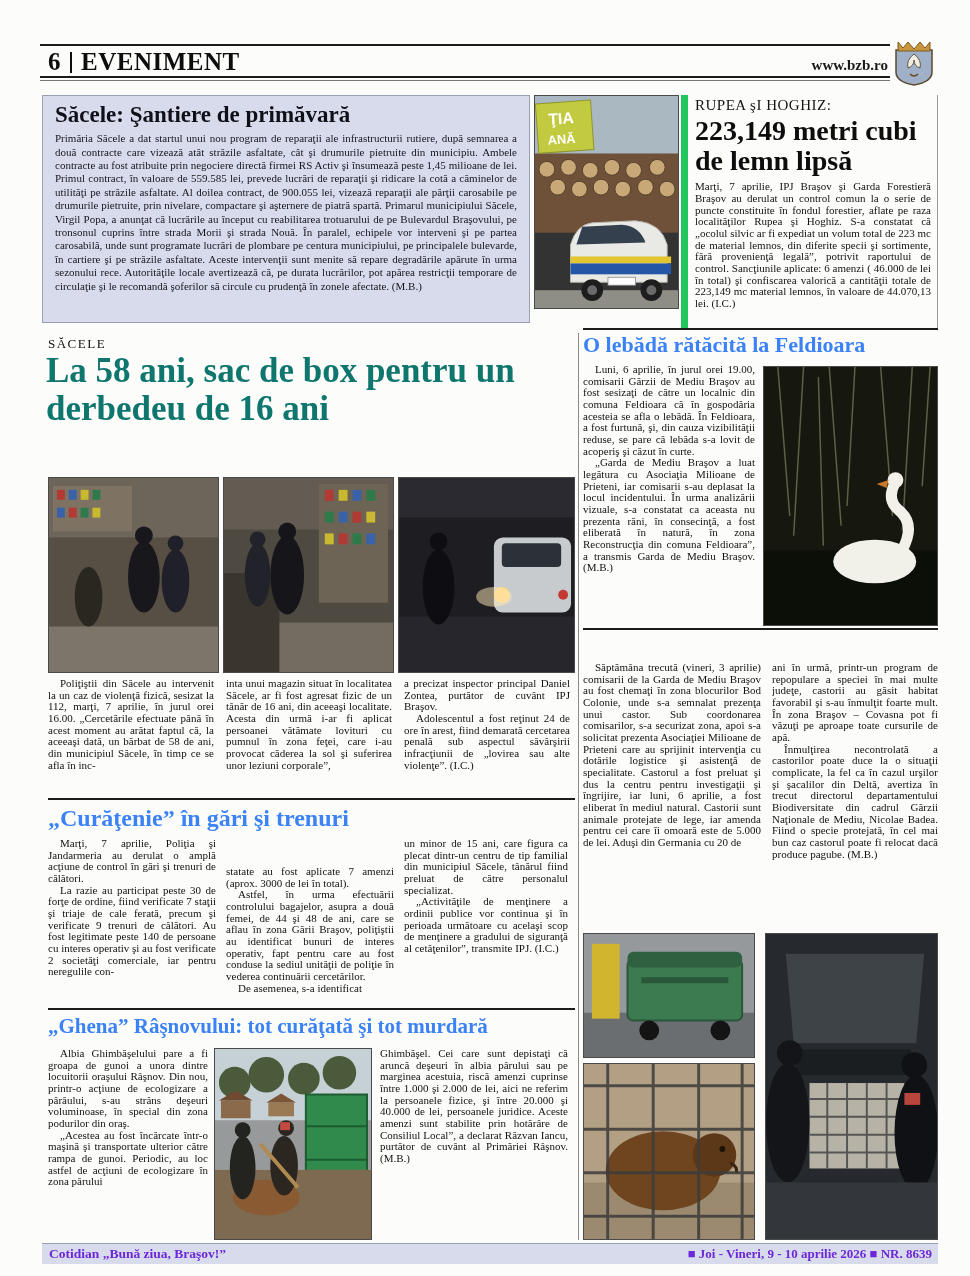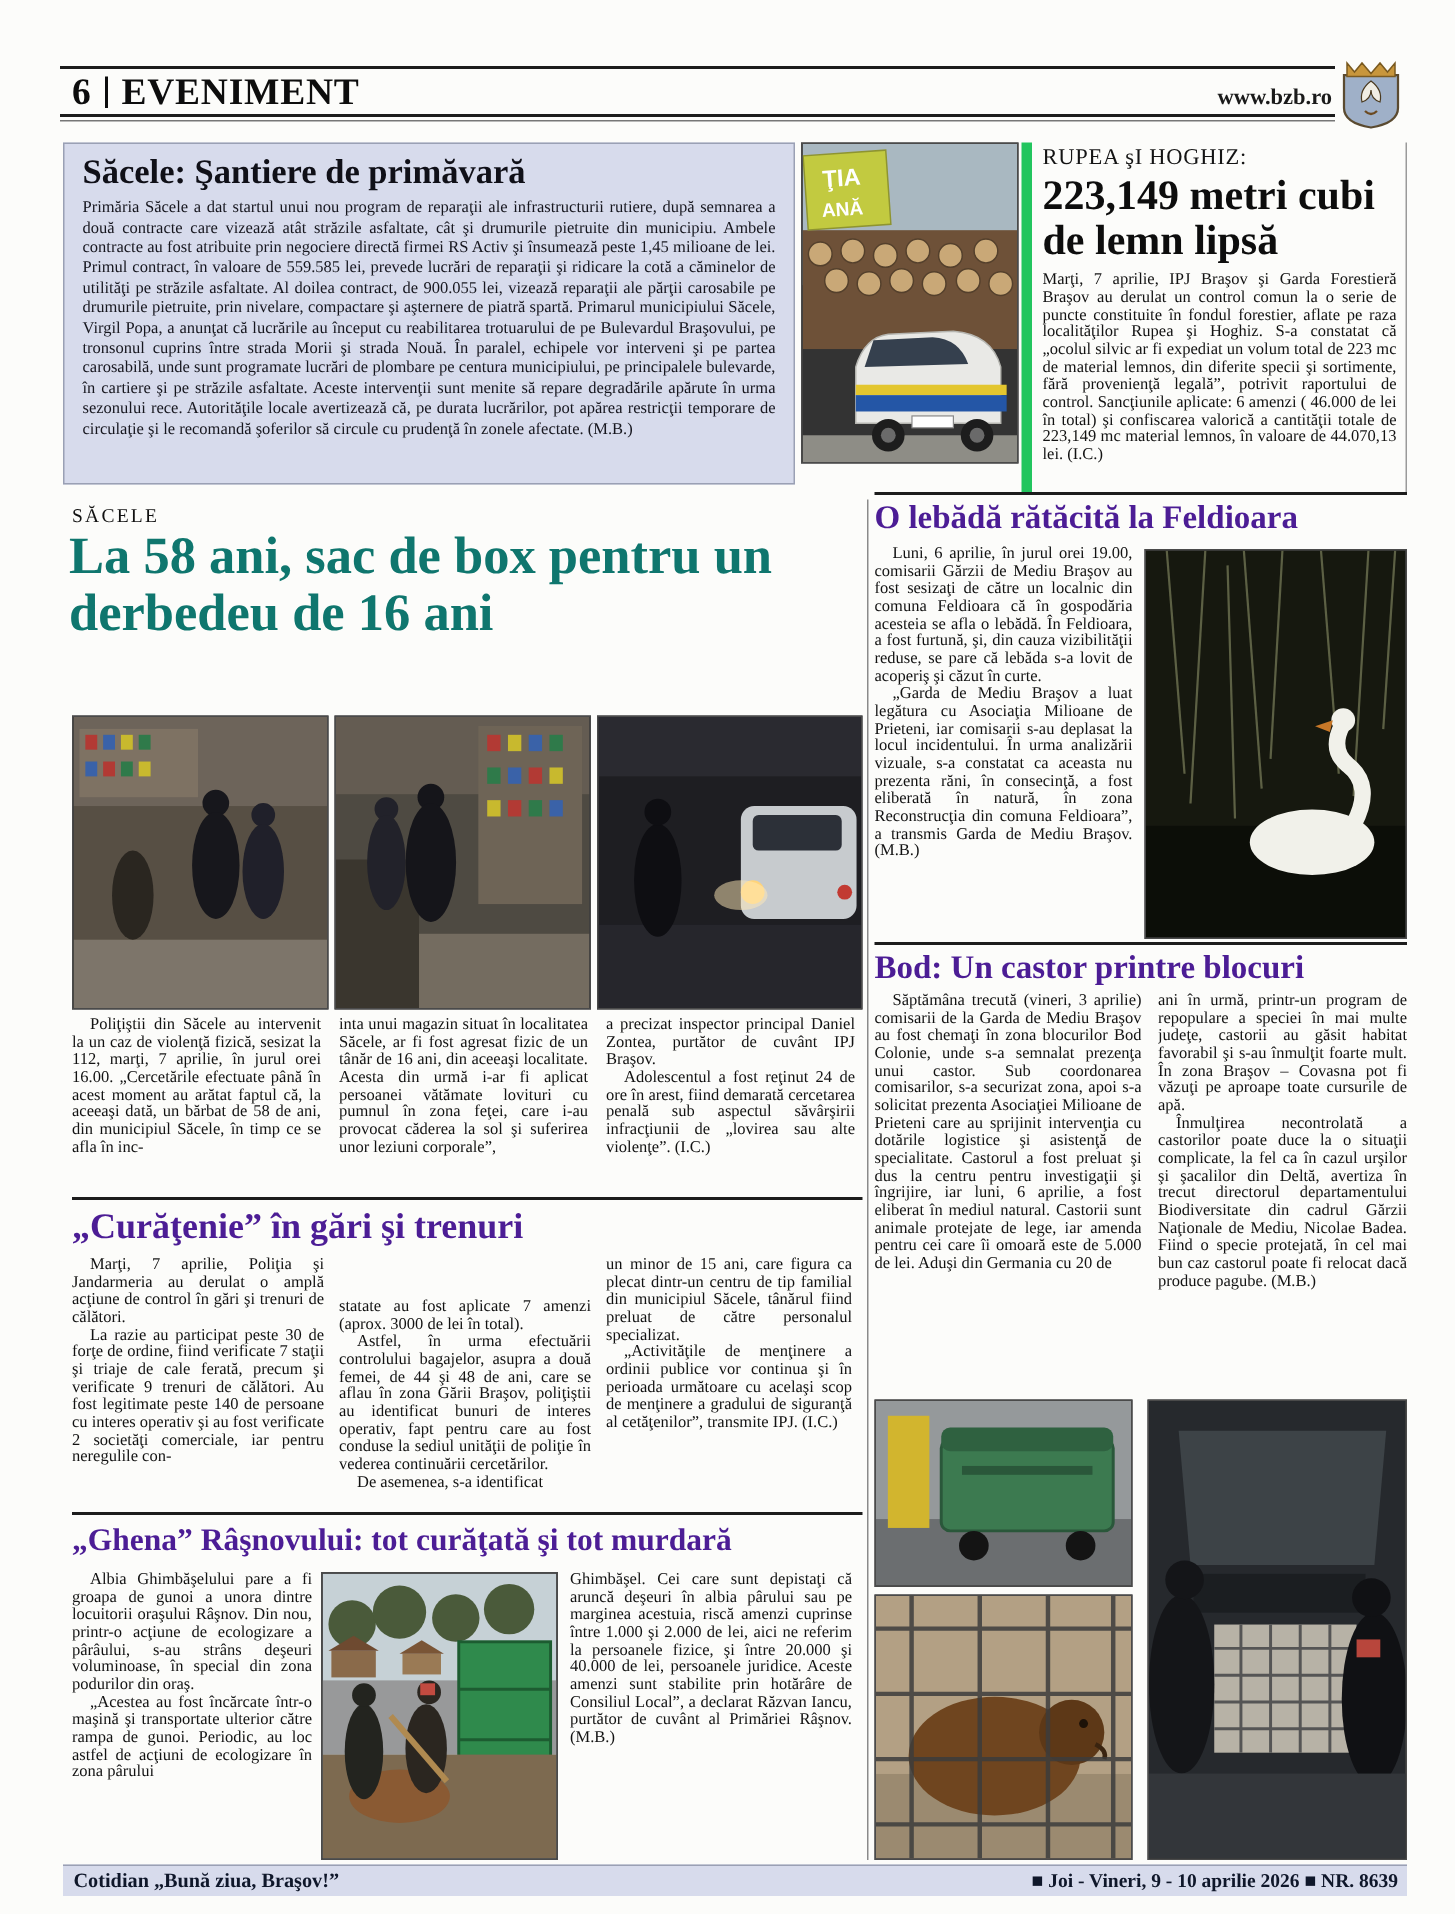--- a/index.html
+++ b/index.html
@@ -13,32 +13,32 @@
   .hdr-pipe{display:inline-block;width:2px;height:21px;background:#0d0d0d;margin:0 9px;vertical-align:-3px;}
   .hdr-site{font-size:15px;font-weight:bold;color:#1a1a1a;}
   
   .bluebox{background:#d7dbec;border:1px solid #9aa0b4;box-sizing:border-box;padding:7px 12px 6px 12px;overflow:hidden;}
   .bluebox h2{margin:0 0 5px 0;font-size:23px;line-height:1.05;color:#101018;}
   .bluebox .bxbody{font-size:11px;line-height:1.22;text-align:justify;color:#16161e;}
   
   .kicker{font-size:13px;letter-spacing:1.5px;font-weight:normal;color:#111;}
   .mainhead{font-size:35px;font-weight:bold;line-height:1.08;color:#0f766e;}
   .subhead{font-size:22px;font-weight:bold;color:#9e1b1e;}
-  .sechead{font-size:22px;font-weight:bold;color:#4c1d95;line-height:1.0;}
+  .sechead{font-size:22px;font-weight:bold;color:#3b82f6;line-height:1.0;}
   .rupea-title{font-size:28px;font-weight:bold;line-height:1.08;color:#0d0d0d;}
   
   .bodycol{font-size:11px;line-height:1.06;text-align:justify;overflow:hidden;color:#121212;}
   .bodycol p{margin:0;text-indent:12px;}
   .bodycol p.cont{text-indent:0;}
   
   .ph{position:absolute;border:1px solid #4a4a4a;overflow:hidden;background:#333;box-sizing:border-box;}
   .ph svg{display:block;width:100%;height:100%;}
   
   .footerbar{background:#d7dbec;border-top:1px solid #9aa0b4;}
-  .footerbar span{font-size:13.5px;font-weight:bold;color:#0f172a;}
+  .footerbar span{font-size:13.5px;font-weight:bold;color:#6d28d9;}
 </style>
 </head>
 <body>
 
 <div id="page">
 
   <div class="abs rule" style="left:40px;top:44px;width:850px;height:2px;"></div>
   <div class="abs hdr-title" style="left:48px;top:48px;">
     <span>6</span><span class="hdr-pipe"></span><span>EVENIMENT</span>
   </div>
@@ -205,21 +205,20 @@
       </g>
       <rect x="0" y="185" width="175" height="75" fill="#0c0e08"></rect>
       <ellipse cx="112" cy="196" rx="42" ry="22" fill="#f1f1ea"></ellipse>
       <path d="M140 184 q14 -26 -4 -40 q-12 -10 -4 -26" stroke="#f1f1ea" stroke-width="11" fill="none" stroke-linecap="round"></path>
       <circle cx="133" cy="114" r="8" fill="#f1f1ea"></circle>
       <path d="M126 114 l-12 4 10 4 z" fill="#c87828"></path>
     </svg>
   </div>
 
   <div class="abs rule" style="left:583px;top:628px;width:355px;height:2px;"></div>
-  <div class="abs sechead" style="left:583px;top:634px;width:355px;">Bod: Un castor printre blocuri</div>
   <div class="abs bodycol" style="left:583px;top:662px;width:178px;height:266px;">
     <p>Săptămâna trecută (vineri, 3 aprilie) comisarii de la Garda de Mediu Braşov au fost chemaţi în zona blocurilor Bod Colonie, unde s-a semnalat prezenţa unui castor. Sub coordonarea comisarilor, s-a securizat zona, apoi s-a solicitat prezenta Asociaţiei Milioane de Prieteni care au sprijinit intervenţia cu dotările logistice şi asistenţă de specialitate. Castorul a fost preluat şi dus la centru pentru investigaţii şi îngrijire, iar luni, 6 aprilie, a fost eliberat în mediul natural. Castorii sunt animale protejate de lege, iar amenda pentru cei care îi omoară este de 5.000 de lei. Aduşi din Germania cu 20 de</p>
   </div>
   <div class="abs bodycol" style="left:772px;top:662px;width:166px;height:266px;">
     <p class="cont">ani în urmă, printr-un program de repopulare a speciei în mai multe judeţe, castorii au găsit habitat favorabil şi s-au înmulţit foarte mult. În zona Braşov – Covasna pot fi văzuţi pe aproape toate cursurile de apă.</p>
     <p>Înmulţirea necontrolată a castorilor poate duce la o situaţii complicate, la fel ca în cazul urşilor şi şacalilor din Deltă, avertiza în trecut directorul departamentului Biodiversitate din cadrul Gărzii Naţionale de Mediu, Nicolae Badea. Fiind o specie protejată, în cel mai bun caz castorul poate fi relocat dacă produce pagube. (M.B.)</p>
   </div>
 
   <div class="ph" style="left:583px;top:933px;width:172px;height:125px;">
     <svg viewBox="0 0 172 125" preserveAspectRatio="none">

